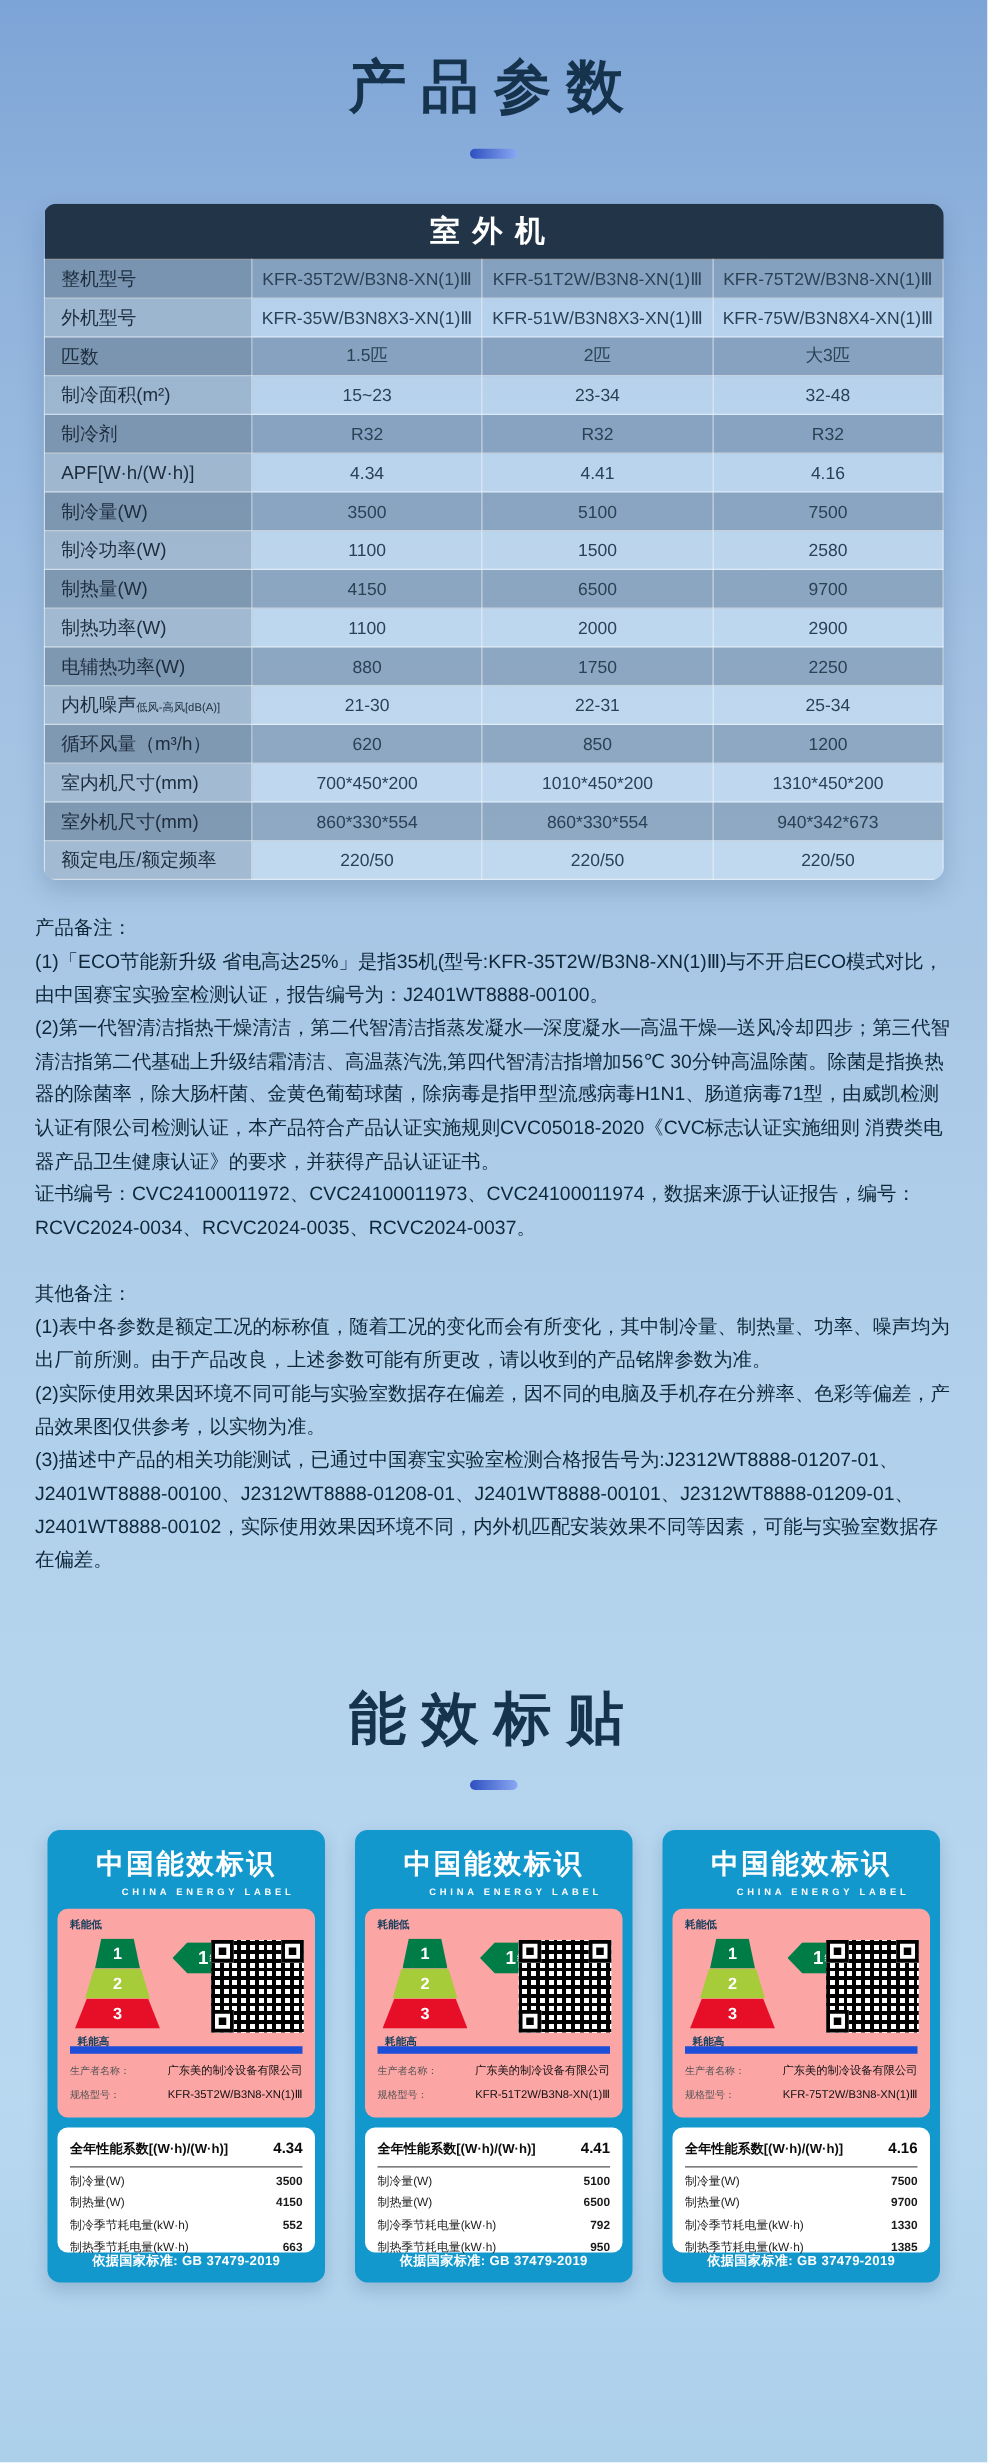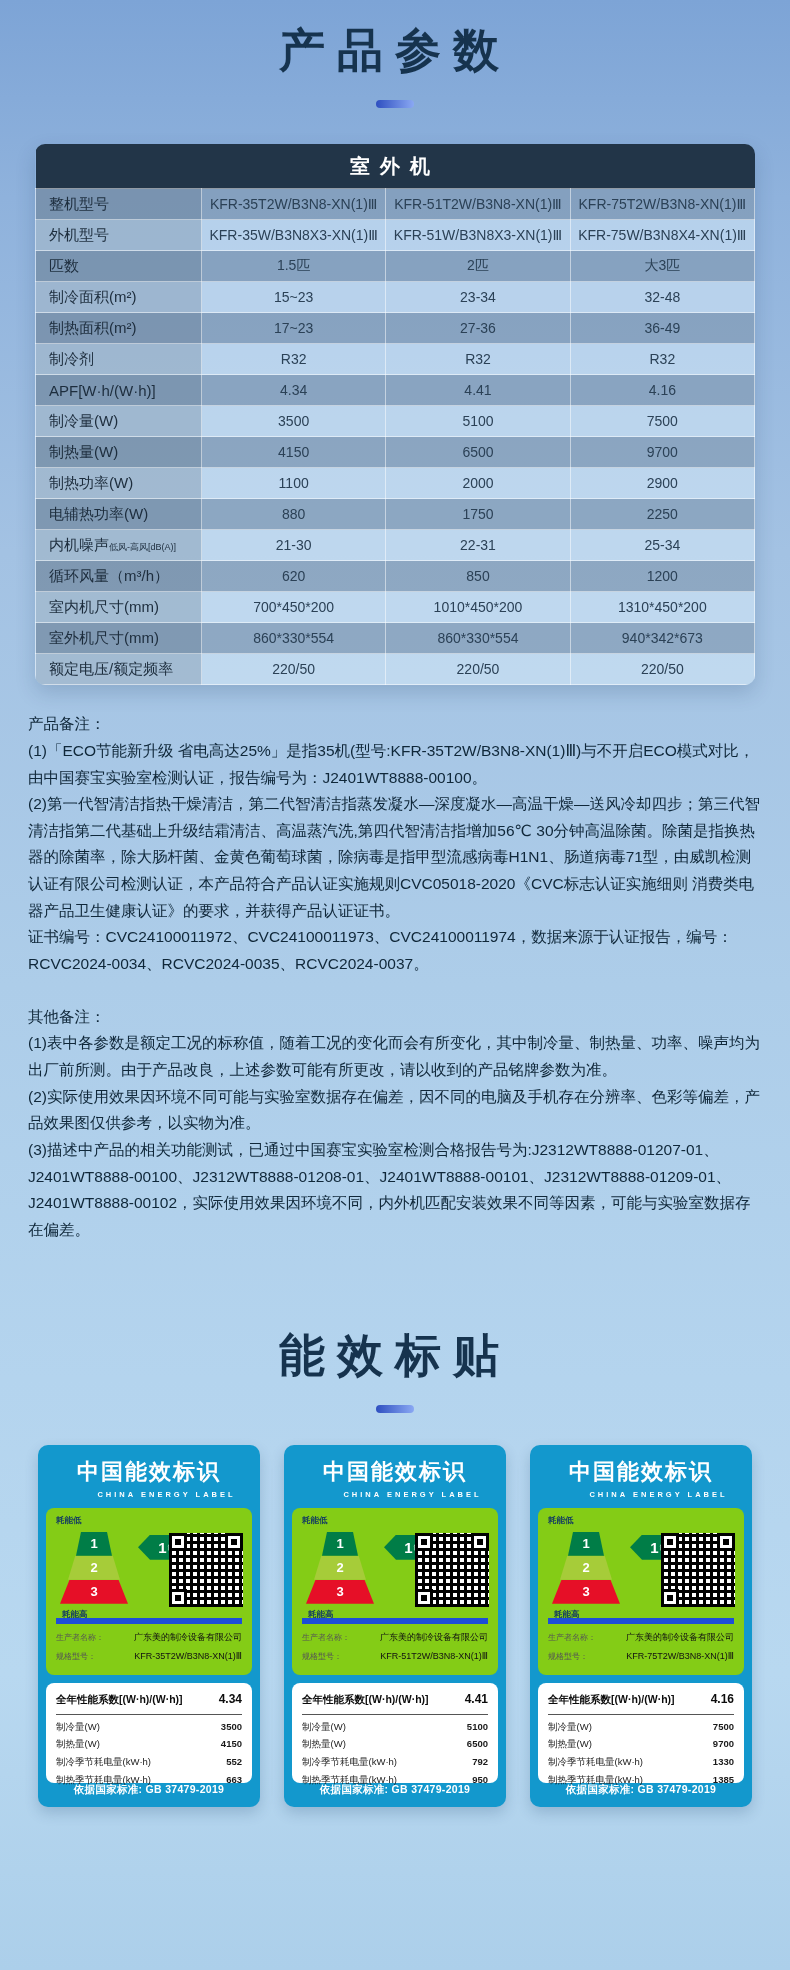--- a/index.html
+++ b/index.html
@@ -1,49 +1,49 @@
 <!DOCTYPE html>
 <html lang="zh"><head>
 <meta charset="utf-8">
 <style>
   html,body{margin:0;padding:0;}
   body{font-family:"Liberation Sans","DejaVu Sans",sans-serif;}
   .page{position:relative;width:790px;height:1970px;overflow:hidden;
     background:linear-gradient(180deg,#7da4d6 0%,#8fb2dc 10%,#a3c2e3 28%,#adcde9 50%,#b4d4ee 70%,#b8d8f0 85%,#accfea 100%);}
   
-  .big-title{margin:0;padding-top:23px;text-align:center;font-size:46px;font-weight:800;
+  .big-title{margin:0;padding-top:42px;text-align:center;font-size:46px;font-weight:800;
     color:#16334e;letter-spacing:12px;line-height:1.2;}
   .title-dash{width:38px;height:8px;margin:22px auto 0;border-radius:5px;
     background:linear-gradient(90deg,#2e4fc0,#8aa8f3);}
   
   .spec-wrap{margin:36px 35px 0;border-radius:10px;overflow:hidden;
     box-shadow:0 8px 20px rgba(20,50,90,.18);}
   table.spec{width:100%;border-collapse:collapse;table-layout:fixed;}
   table.spec col.c-label{width:166px;}
-  thead th{background:#223548;color:#fff;font-size:20px;font-weight:700;letter-spacing:10px;height:42px;}
+  thead th{background:#223548;color:#fff;font-size:24px;font-weight:700;letter-spacing:10px;height:42px;}
   tbody tr{height:31px;}
   tbody tr:nth-of-type(odd){background:rgba(124,146,168,.55);}
   tbody tr:nth-of-type(even){background:rgba(214,233,248,.55);}
   tbody th{background:rgba(96,118,142,.30);text-align:left;padding-left:13px;font-size:15px;
     font-weight:500;color:#1d2d3d;border:1px solid rgba(255,255,255,.5);}
   tbody td{text-align:center;font-size:14px;color:#2b4156;font-weight:500;
     border:1px solid rgba(255,255,255,.5);}
   .sub{font-size:9px;}
   
   .notes{margin:26px 28px 0;color:#0f2739;font-size:15.5px;line-height:1.72;}
   .notes h3{margin:0;font-size:15.5px;font-weight:400;}
   .notes p{margin:0;}
   
   .energy-title{padding-top:84px;}
   .cards{display:flex;gap:24px;padding:0 38px;margin-top:32px;}
   .card{width:222px;height:362px;border-radius:10px;background:#1398cd;display:flex;
     flex-direction:column;align-items:stretch;box-shadow:0 6px 14px rgba(20,60,100,.2);}
   .cn{margin-top:12px;text-align:center;color:#fff;font-size:22px;font-weight:900;letter-spacing:2px;}
   .en{margin-top:3px;text-align:center;color:#fff;font-size:7.5px;font-weight:700;letter-spacing:3px;padding-left:35px;}
-  .panelA{position:relative;margin:9px 8px 0;height:176px;border-radius:8px;background:#84cc16;}
+  .panelA{position:relative;margin:9px 8px 0;height:176px;border-radius:8px;background:#fca5a5;}
   .low{position:absolute;left:10px;top:7px;font-size:8.5px;font-weight:700;color:#17405f;}
   .high{position:absolute;left:16px;top:101px;font-size:8.5px;font-weight:700;color:#17405f;}
   .pyr{position:absolute;left:12px;top:24px;width:72px;}
   .lv{height:24px;margin:0 auto;color:#fff;font-weight:700;font-size:13px;display:flex;
     align-items:center;justify-content:center;clip-path:polygon(14% 0,86% 0,100% 100%,0 100%);}
   .lv1{width:36px;background:#007d47;}
   .lv2{width:52px;background:#a6cc39;}
   .lv3{width:68px;background:#e60f27;}
   .arrow{position:absolute;left:92px;top:27px;width:50px;height:25px;background:#007d47;
     clip-path:polygon(24% 0,100% 0,100% 100%,24% 100%,0 50%);color:#fff;display:flex;
@@ -113,26 +113,20 @@
             <td>大3匹</td>
           </tr>
 
           <tr>
             <th><span>制冷面积(m²)</span><span class="sub"></span></th>
             <td>15~23</td>
             <td>23-34</td>
             <td>32-48</td>
           </tr>
 
-          <tr>
-            <th><span>制热面积(m²)</span><span class="sub"></span></th>
-            <td>17~23</td>
-            <td>27-36</td>
-            <td>36-49</td>
-          </tr>
 
           <tr>
             <th><span>制冷剂</span><span class="sub"></span></th>
             <td>R32</td>
             <td>R32</td>
             <td>R32</td>
           </tr>
 
           <tr>
             <th><span>APF[W·h/(W·h)]</span><span class="sub"></span></th>
@@ -141,20 +135,26 @@
             <td>4.16</td>
           </tr>
 
           <tr>
             <th><span>制冷量(W)</span><span class="sub"></span></th>
             <td>3500</td>
             <td>5100</td>
             <td>7500</td>
           </tr>
 
+          <tr>
+            <th><span>制冷功率(W)</span><span class="sub"></span></th>
+            <td>1100</td>
+            <td>1500</td>
+            <td>2580</td>
+          </tr>
 
           <tr>
             <th><span>制热量(W)</span><span class="sub"></span></th>
             <td>4150</td>
             <td>6500</td>
             <td>9700</td>
           </tr>
 
           <tr>
             <th><span>制热功率(W)</span><span class="sub"></span></th>

